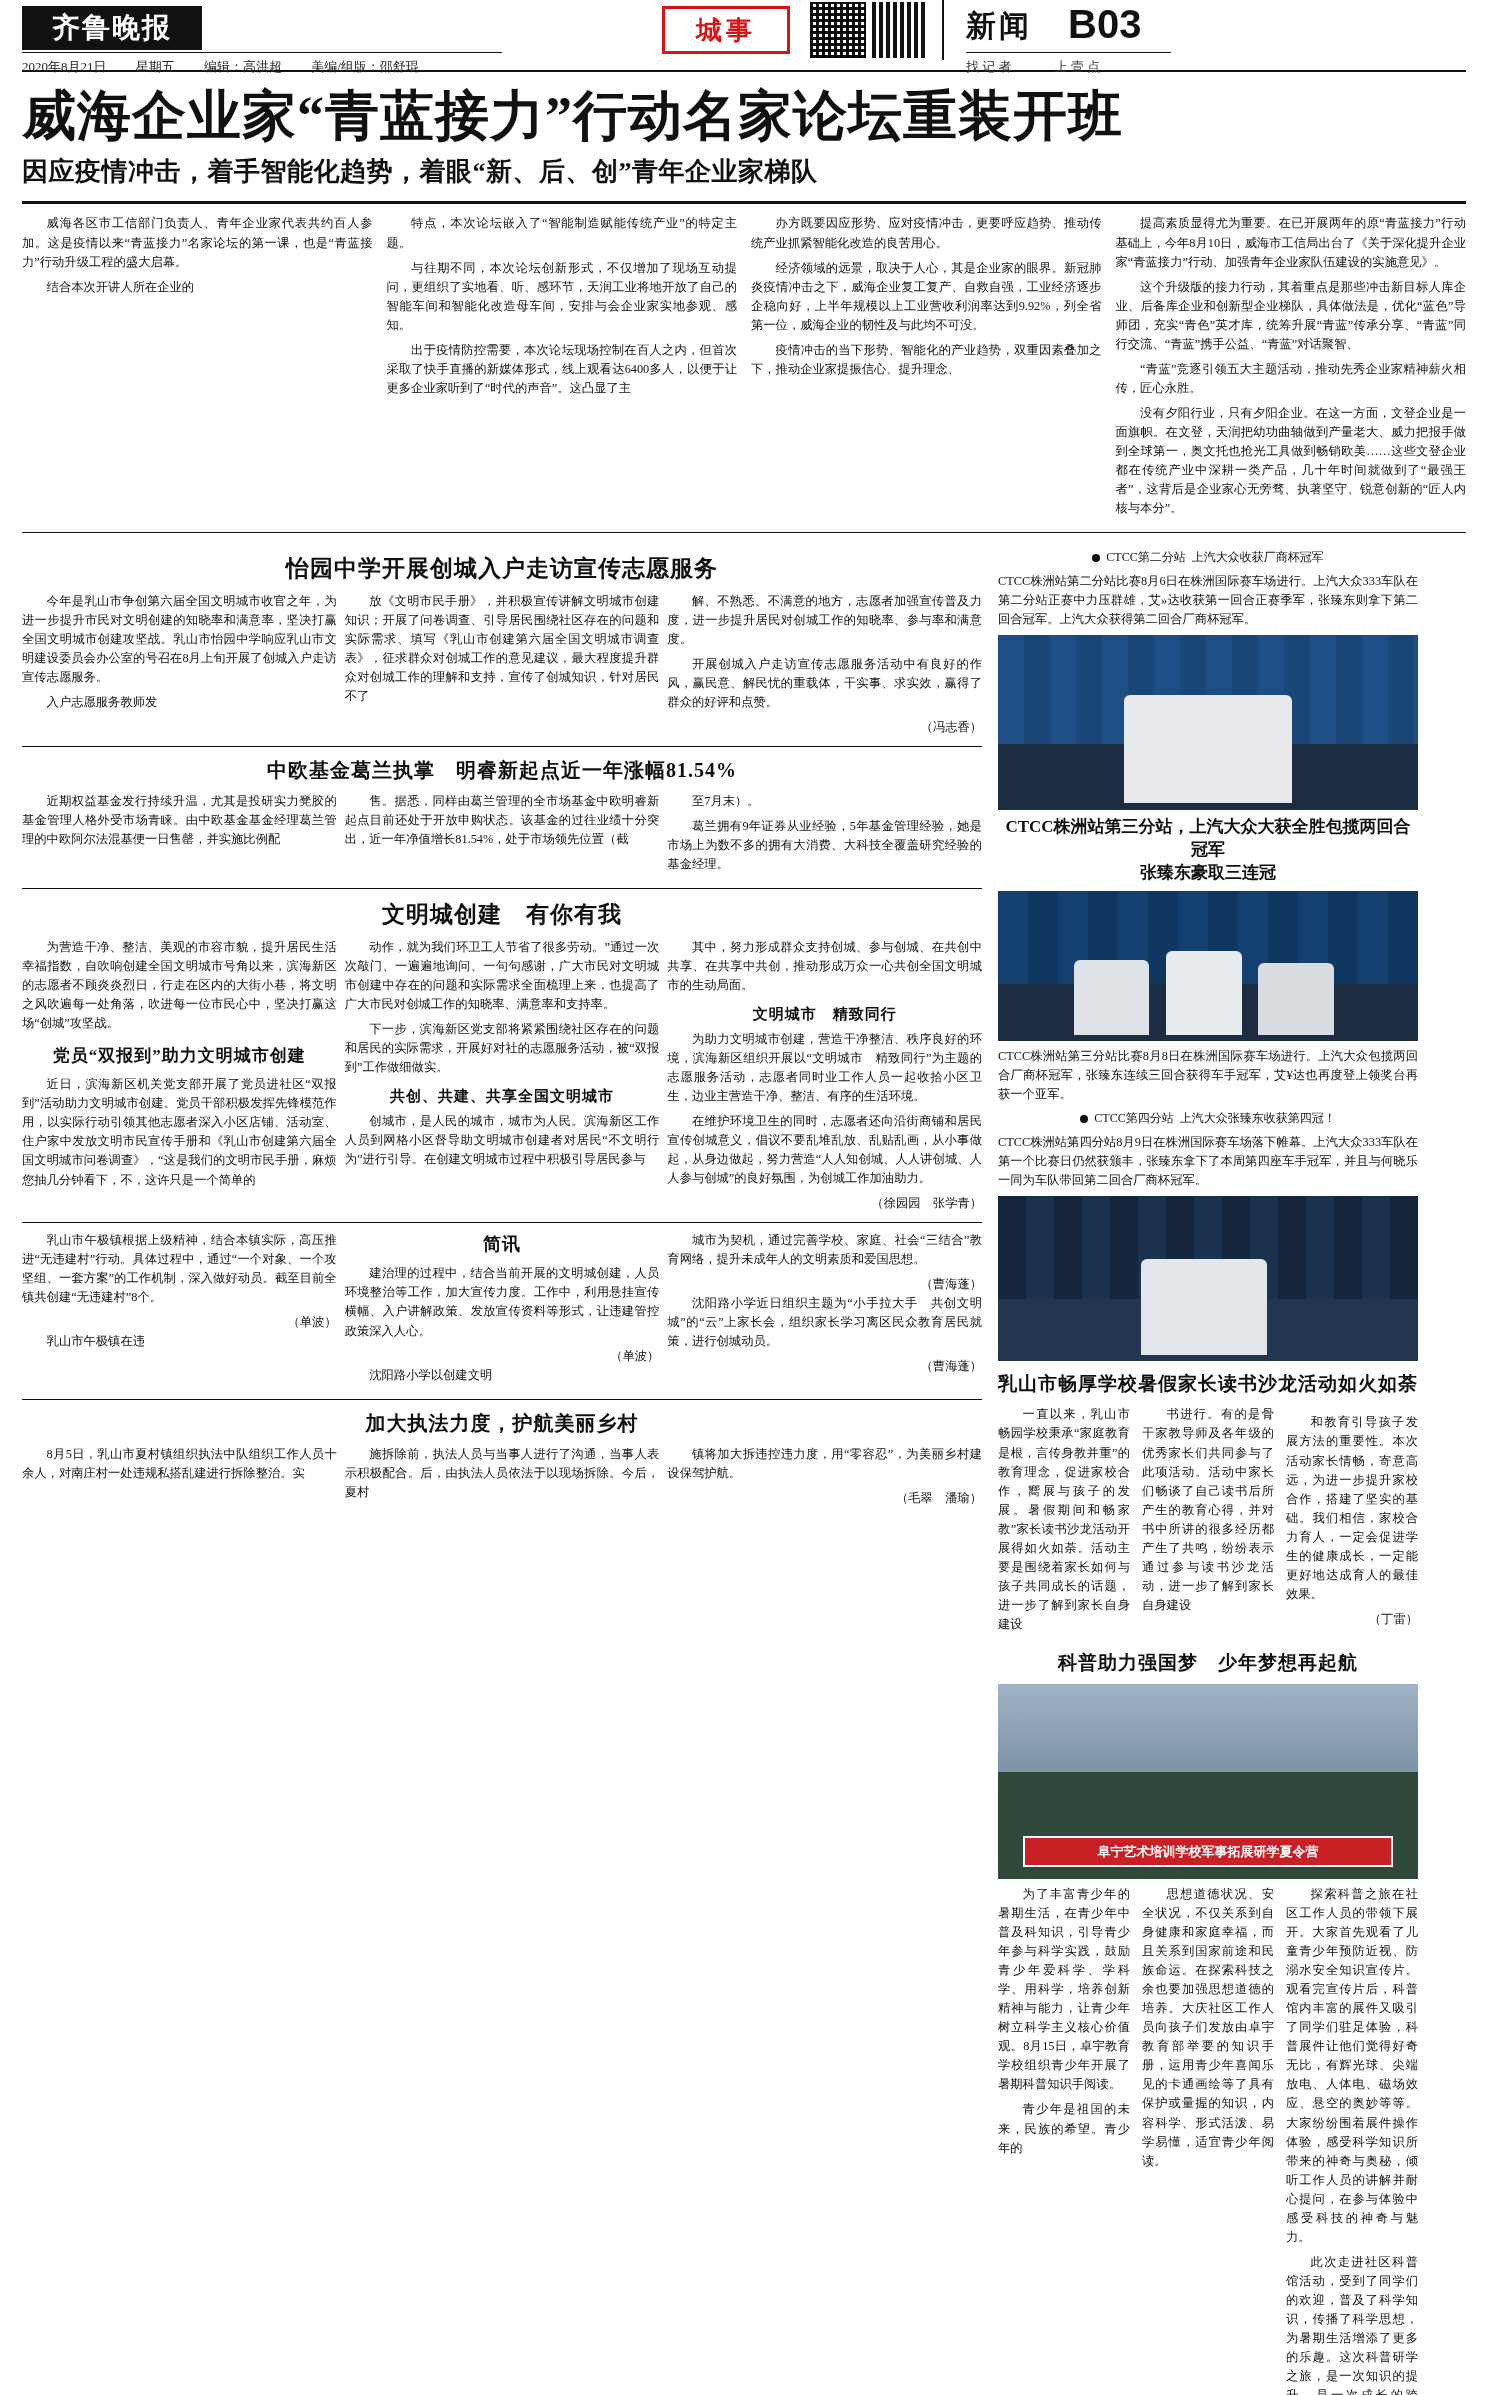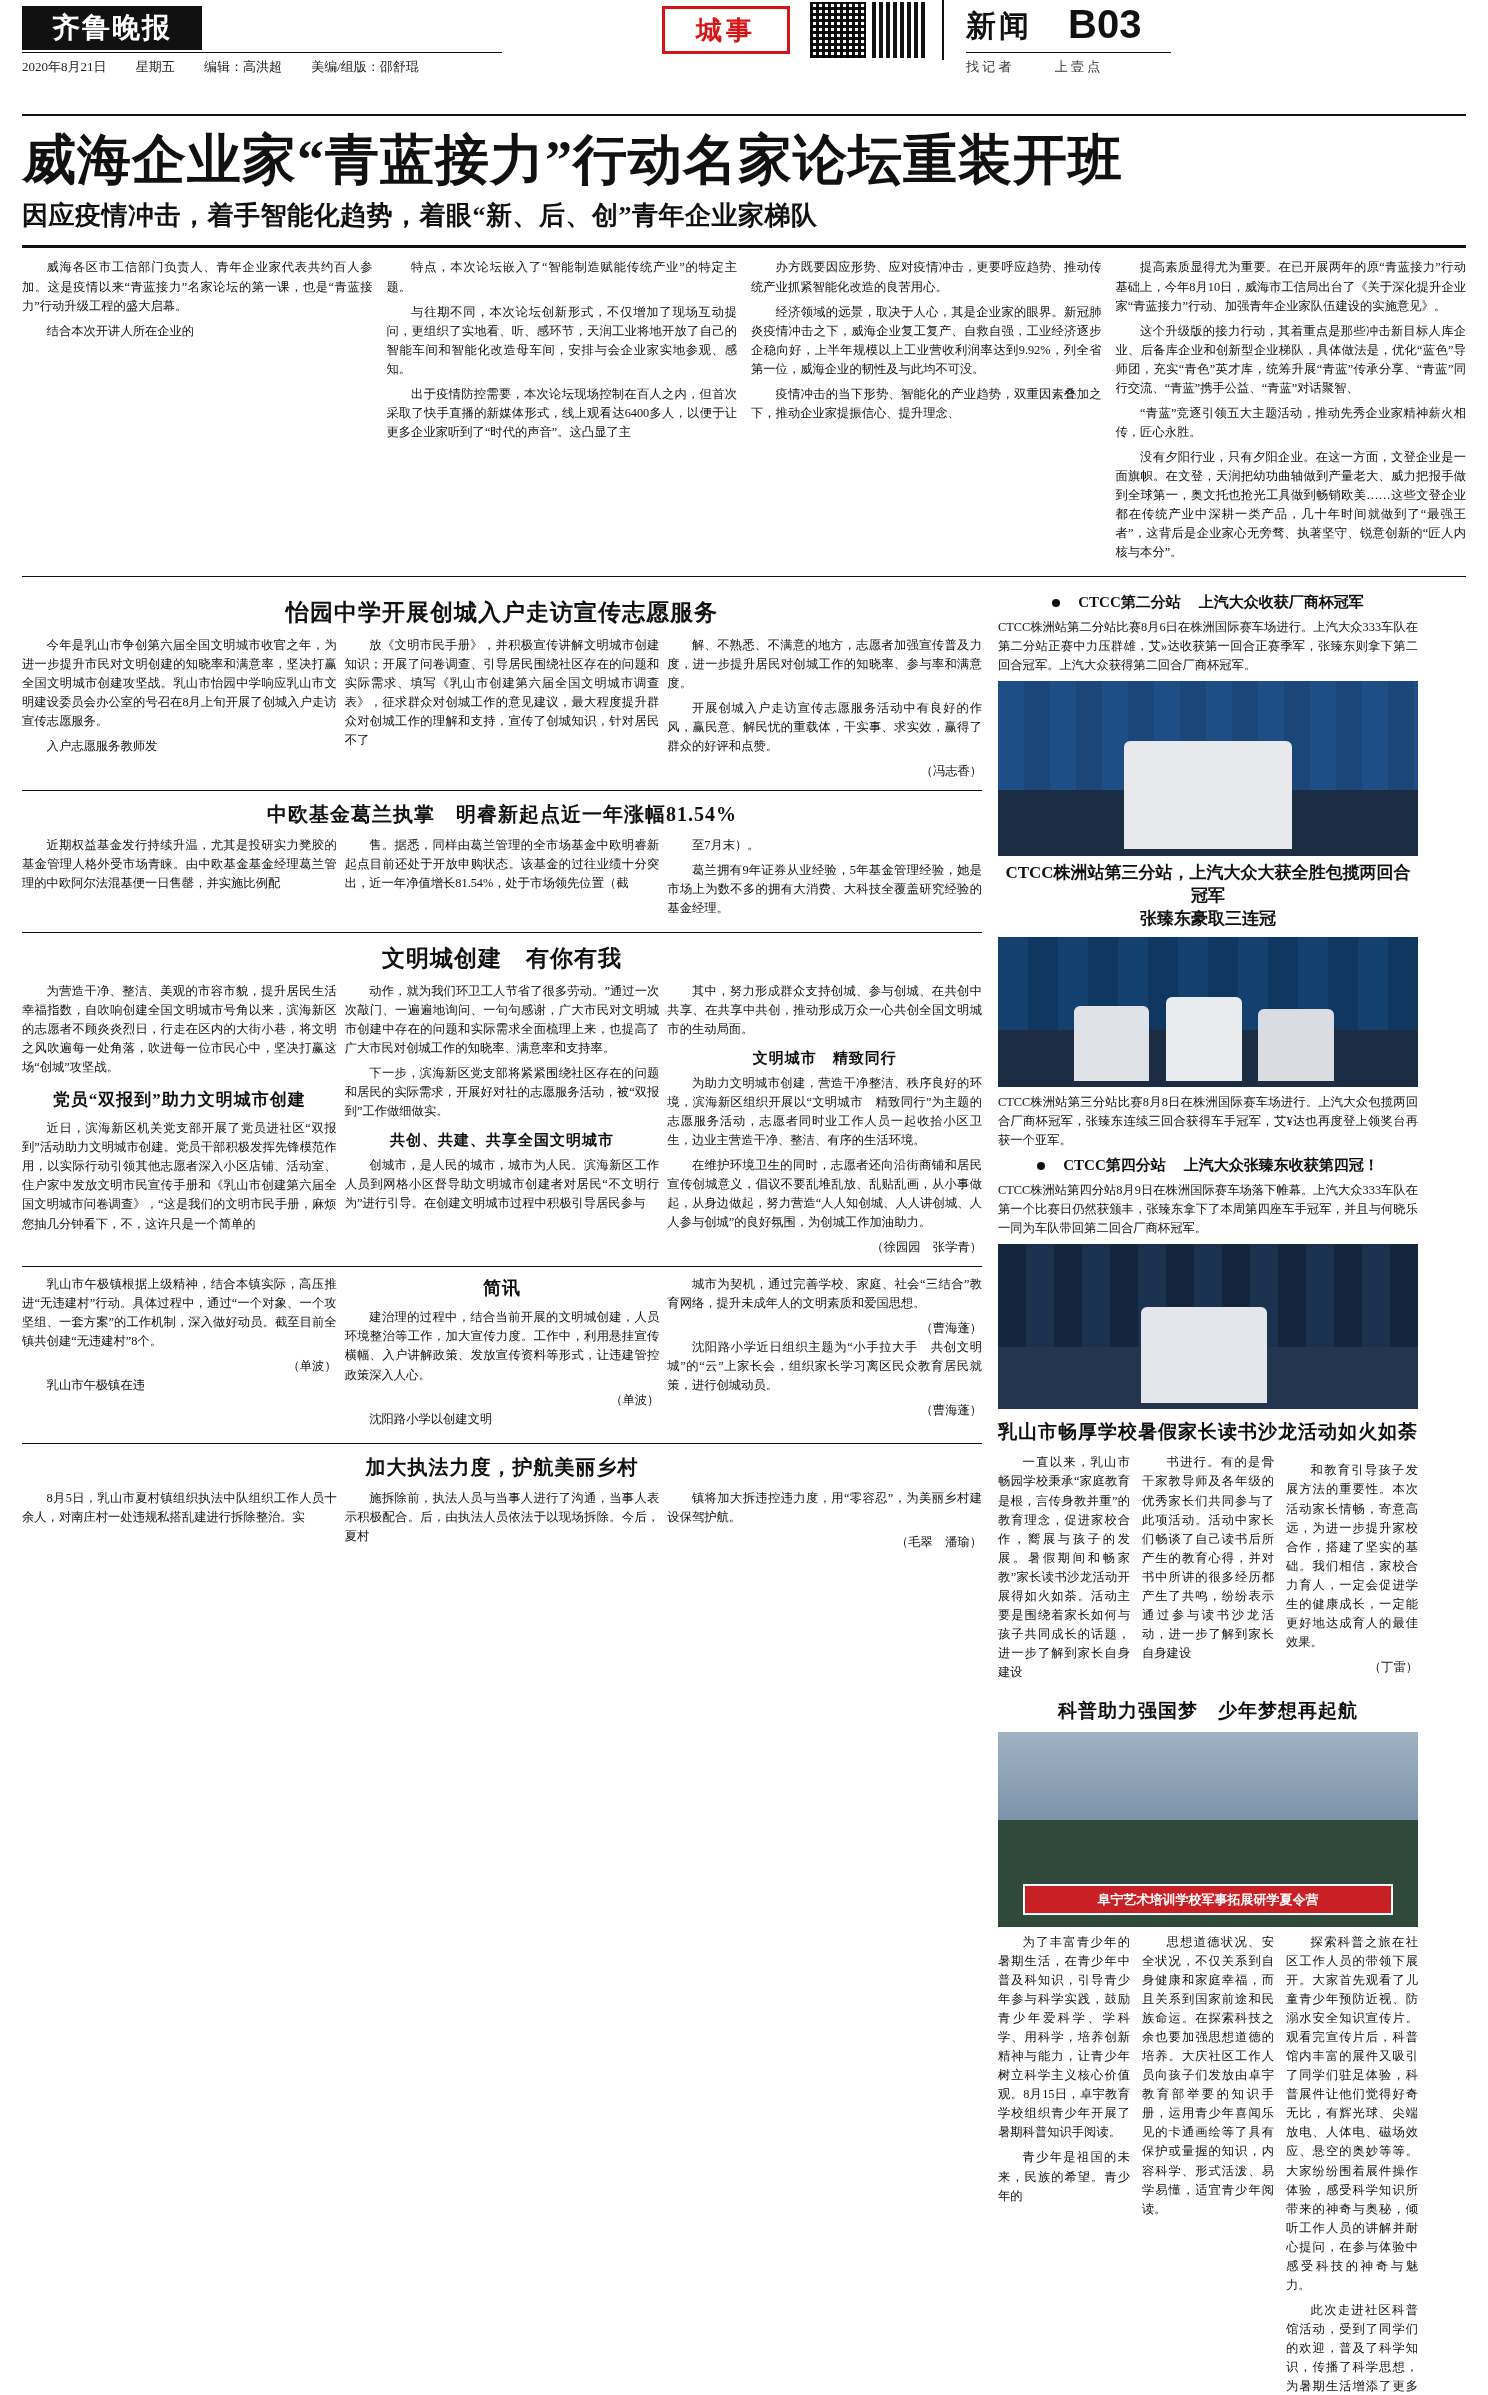--- a/index.html
+++ b/index.html
@@ -7,21 +7,21 @@
   body {
     width:1488px; height:2395px;
     background:#ffffff;
     font-family:"Liberation Serif", "DejaVu Serif", serif;
     color:#111;
     position:relative;
   }
   .page { width:1488px; height:2395px; position:relative; padding:0 22px; }
 
   
-  .masthead { position:relative; height:116px; border-bottom:2px solid #111; }
+  .masthead { position:relative; height:72px; border-bottom:2px solid #111; }
   .logo-box { position:absolute; left:0; top:6px; width:180px; height:44px;
               background:#111; color:#fff; display:flex; align-items:center; justify-content:center;
               font-family:"Liberation Serif", serif; font-size:28px; font-weight:bold; letter-spacing:2px; }
   .logo-box span { color:#fff; }
   .masthead-date { position:absolute; left:0; top:58px; font-size:13px; color:#222; }
   .masthead-date i { font-style:normal; margin-right:26px; }
   .mh-rule { position:absolute; left:0; top:52px; width:480px; height:1px; background:#111; }
 
   .city-badge { position:absolute; left:640px; top:6px; width:128px; height:48px;
                 border:3px solid #d61518; display:flex; align-items:center; justify-content:center;
@@ -59,22 +59,22 @@
   .lower-right { width:420px; }
 
   .artcol-3 { display:flex; gap:8px; }
   .artcol-3 > div { flex:1; font-size:12.3px; line-height:1.55; text-align:justify; }
 
   .art-title { font-size:23px; font-weight:bold; text-align:center; margin:10px 0 8px; letter-spacing:1px; }
   .art-title.sm { font-size:20px; }
   .byline { text-align:right; font-size:12.3px; margin-top:4px; }
 
   
-  .sport-head { display:flex; align-items:center; gap:18px; justify-content:center;
-                font-size:15px; font-weight:bold; margin:6px 0 6px; }
+  .sport-head { display:flex; align-items:center; gap:6px; justify-content:center;
+                font-size:12px; font-weight:normal; margin:6px 0 6px; }
   .sport-head .dot { width:8px; height:8px; background:#111; border-radius:50%; display:inline-block; }
   .sport-head-2 { text-align:center; font-size:17px; font-weight:bold; line-height:1.35; margin:6px 0; }
   .photo { width:100%; background:#14b8a6; position:relative; overflow:hidden; }
   .sport-text { font-size:12.3px; line-height:1.55; text-align:justify; margin-top:6px; }
 
   
   .pod { position:absolute; bottom:0; left:0; right:0; height:38%; background:#1b2c43; }
   .figure { position:absolute; bottom:4%; background:#cfd6dd; border-radius:6px 6px 0 0; }
   .banner-red { position:absolute; left:6%; right:6%; bottom:6%; height:16%; background:#c92026;
                 border:2px solid #fff; }

